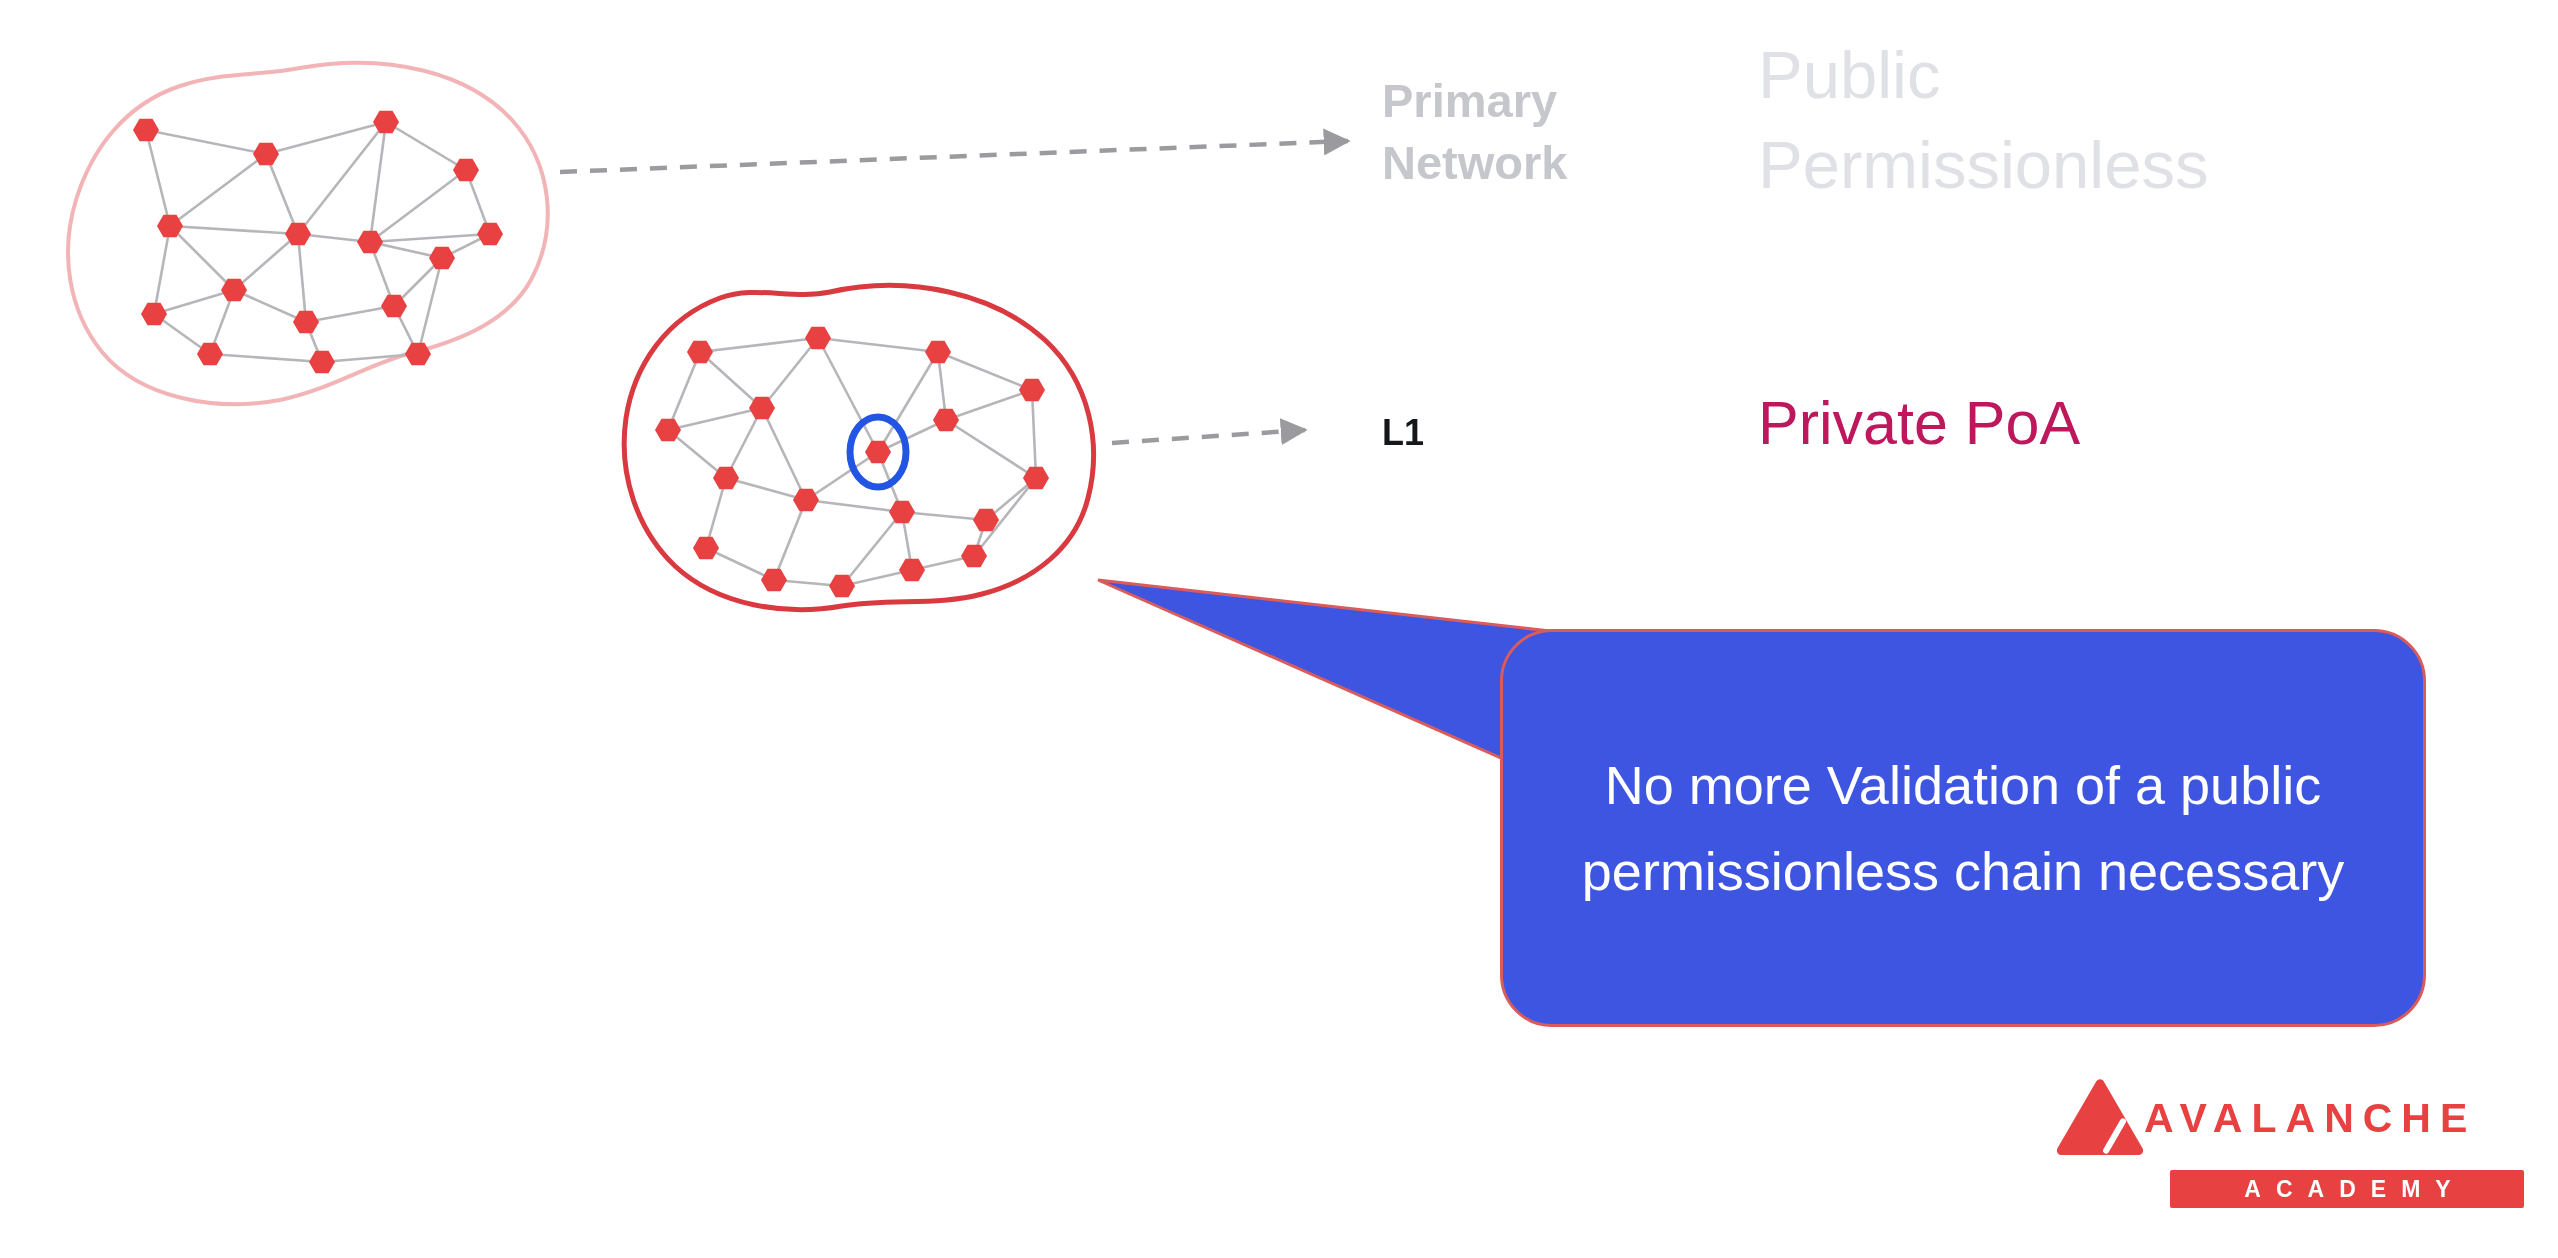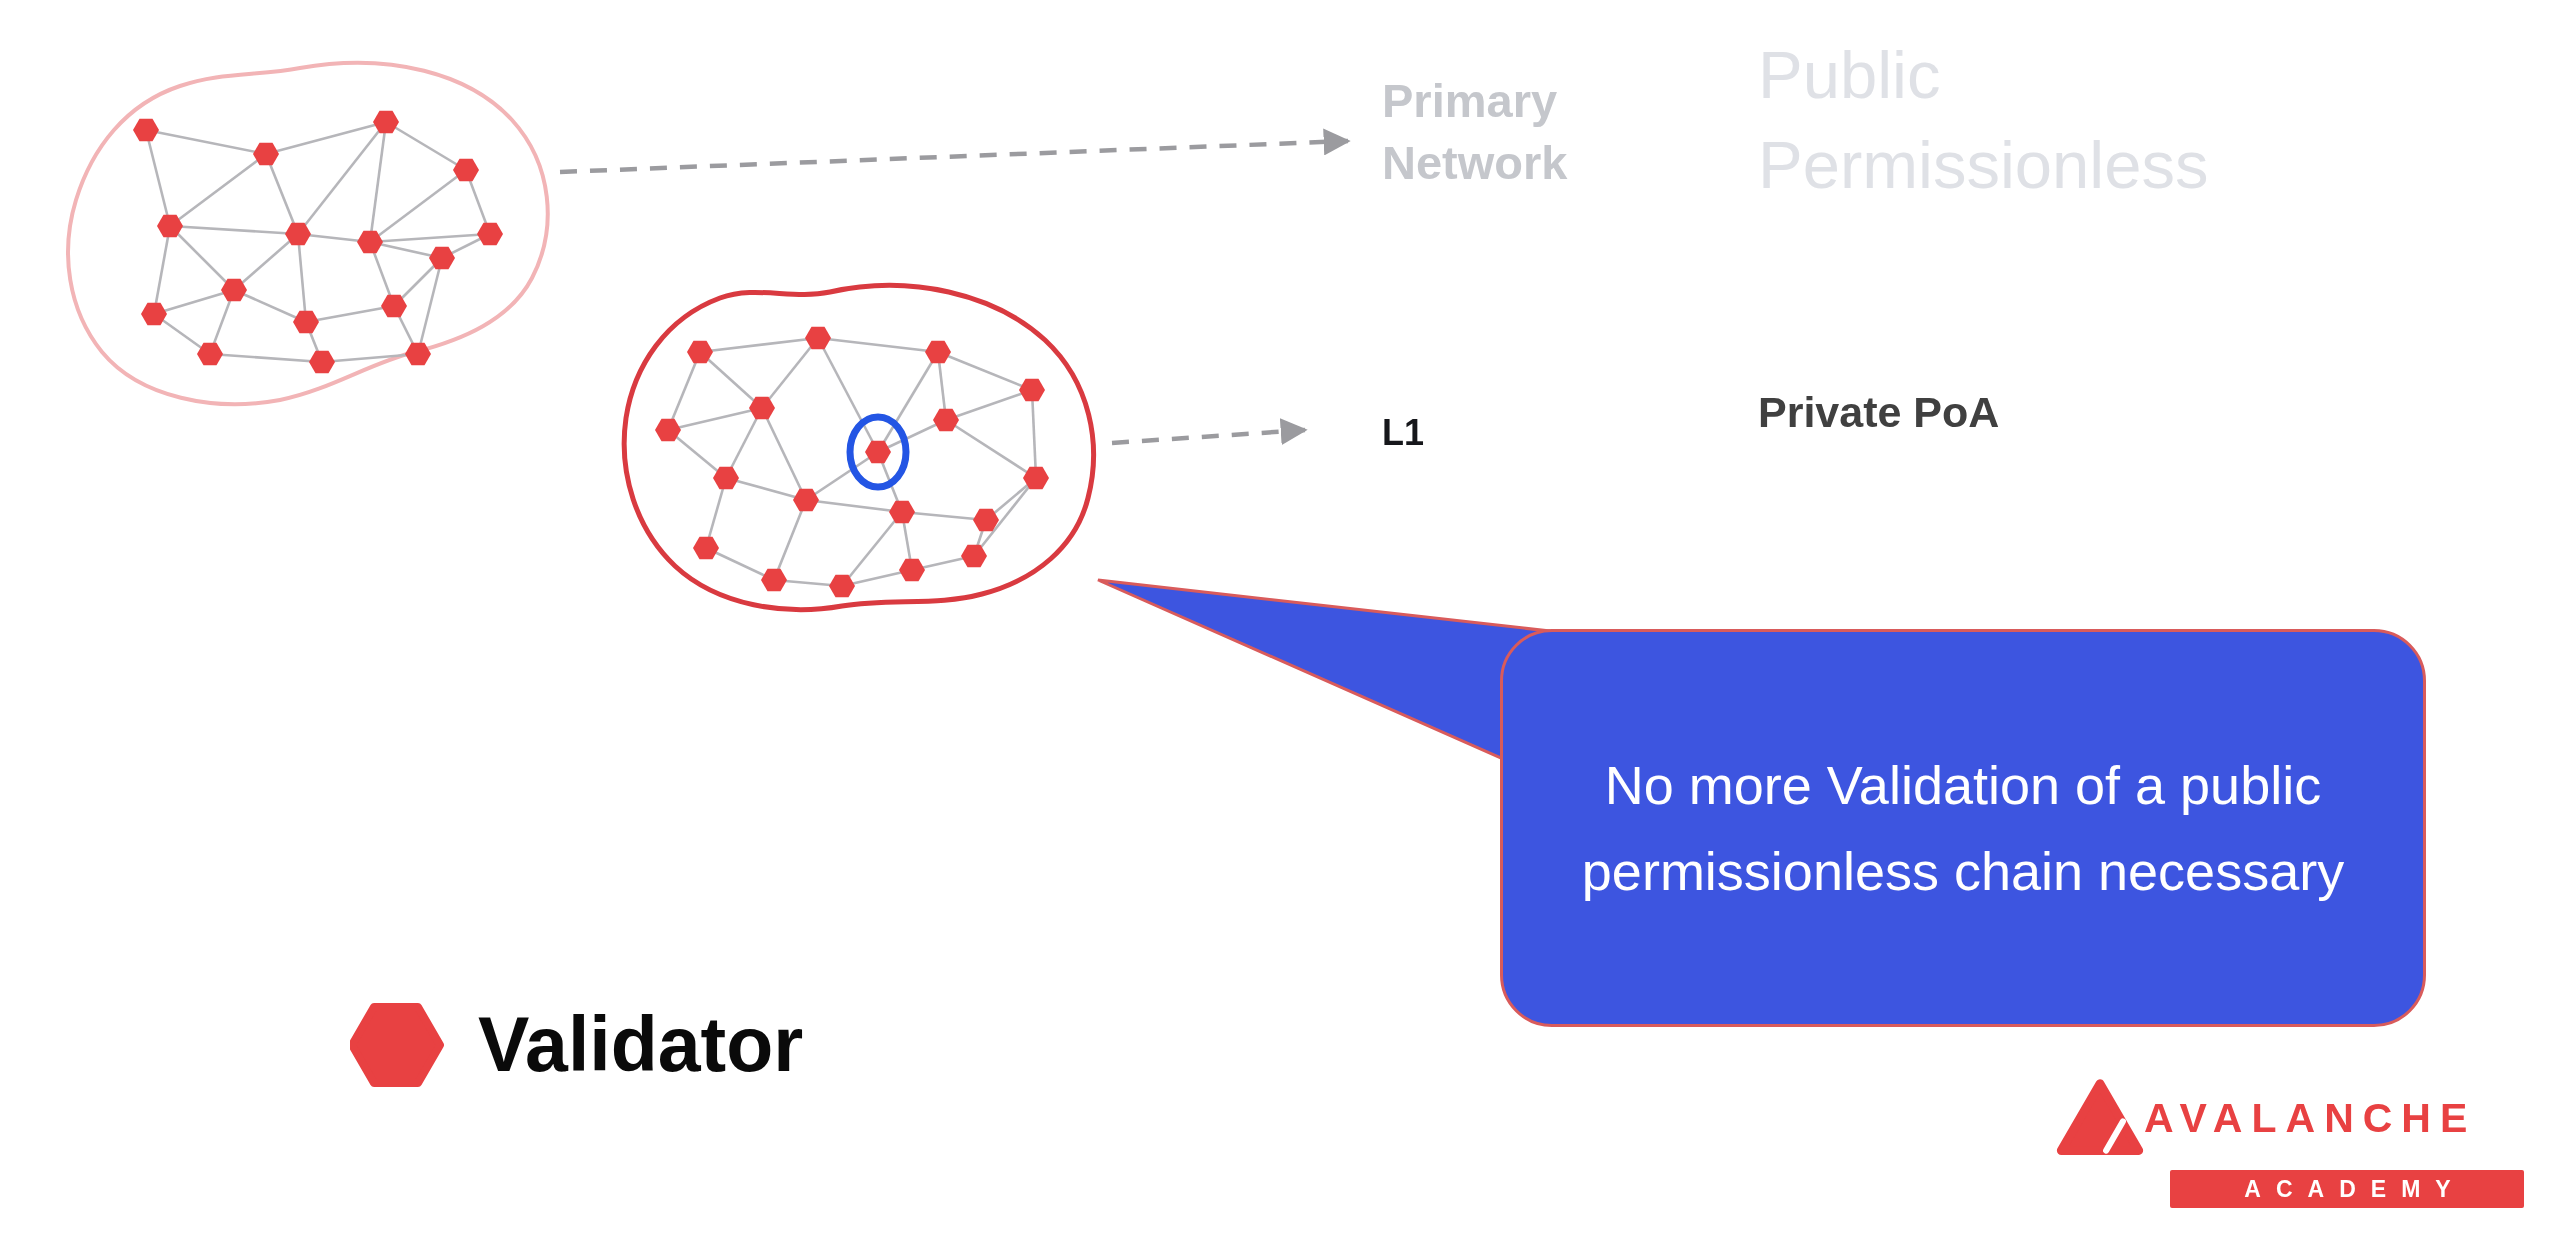--- a/index.html
+++ b/index.html
@@ -6,21 +6,21 @@
   .page{position:relative;width:2558px;height:1258px;background:#ffffff;overflow:hidden;
         font-family:"Liberation Sans", sans-serif;}
   .abs{position:absolute;}
   #diagram-svg{position:absolute;left:0;top:0;}
 
   .l-primary{left:1382px;top:70px;font-size:47px;font-weight:bold;color:#c5c7cc;
              line-height:1.32;white-space:pre-line;}
   .l-public{left:1758px;top:30px;font-size:67px;font-weight:normal;color:#dfe1e6;
             line-height:1.35;white-space:pre-line;}
   .l-l1{left:1382px;top:412px;font-size:36px;font-weight:bold;color:#16171b;}
-  .l-poa{left:1758px;top:388px;font-size:43px;color:#404040;font-weight:bold;}
+  .l-poa{left:1758px;top:388px;font-size:61px;color:#be185d;}
 
   .callout{left:1500px;top:629px;width:920px;height:392px;border-radius:52px;
            border:3px solid #d95b5b;background:#3d55e0;display:flex;align-items:center;
            justify-content:center;text-align:center;}
   .callout-text{font-size:54px;line-height:1.6;color:#ffffff;white-space:pre-line;}
 
   .legend{left:350px;top:1000px;display:flex;align-items:center;gap:34px;}
   .legend-label{font-size:77px;font-weight:bold;color:#0a0a0a;}
 
   .logo{left:2056px;top:1078px;}
@@ -155,26 +155,20 @@
 
   <div class="abs l-l1">L1</div>
 
   <div class="abs l-poa">Private PoA</div>
 
   <div class="abs callout" style="background: rgb(61, 85, 224); border-color: rgb(217, 91, 91);">
     <div class="callout-text" style="color: rgb(255, 255, 255);">No more Validation of a public
 permissionless chain necessary</div>
   </div>
 
-  <div class="abs legend">
-    <svg width="94" height="86" viewBox="0 0 94 86">
-      <polygon points="90,43 68,81 24,81 2,43 24,5 68,5" fill="#e84142" stroke="#e84142" stroke-width="8" stroke-linejoin="round"></polygon>
-    </svg>
-    <div class="legend-label">Validator</div>
-  </div>
 
   <div class="abs logo">
     <div class="logo-row">
       <svg width="88" height="80" viewBox="0 0 100 90">
         <path class="tri" d="M50 6 L94 82 L6 82 Z" fill="#e84142" stroke="#e84142" stroke-width="10" stroke-linejoin="round"></path>
         <path d="M57 82 L76 49" stroke="#ffffff" stroke-width="7" stroke-linecap="round" fill="none"></path>
       </svg>
       <div class="brand" style="color: rgb(232, 65, 66);">AVALANCHE</div>
     </div>
     <div class="academy-bar" style="background: rgb(232, 65, 66); padding-left: 16px;">

